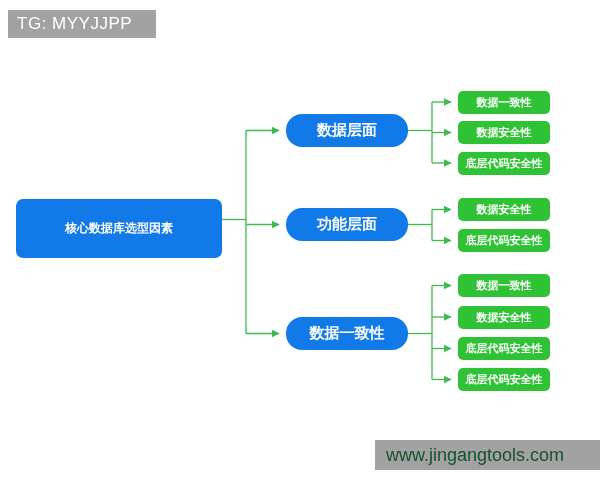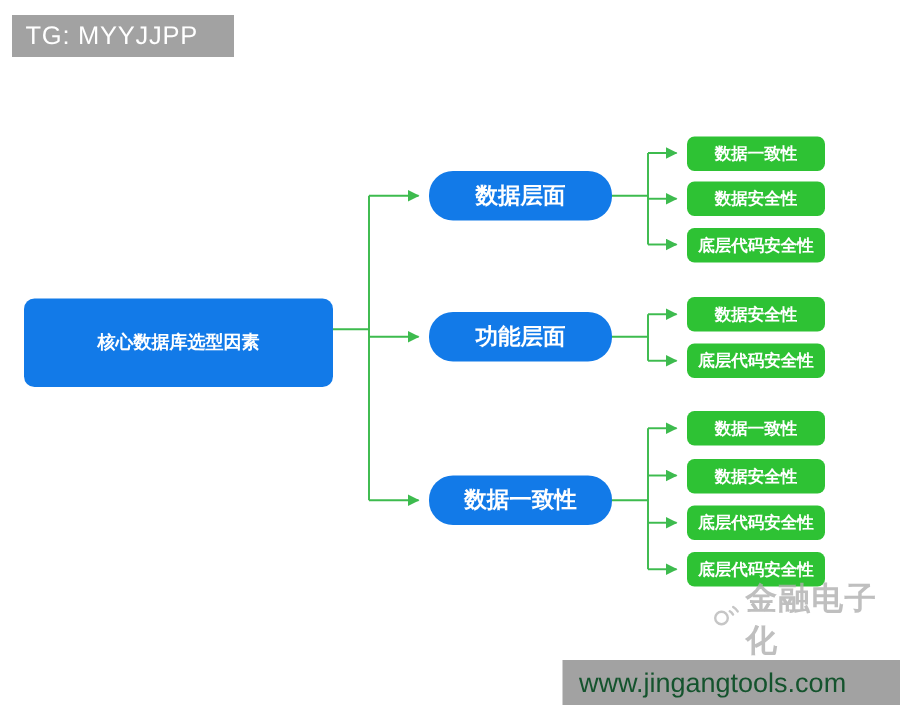--- a/index.html
+++ b/index.html
@@ -153,28 +153,16 @@
   <div class="node node-leaf" style="top:151.5px">底层代码安全性</div>
 
   <div class="node node-leaf" style="top:198px">数据安全性</div>
   <div class="node node-leaf" style="top:229px">底层代码安全性</div>
 
   <div class="node node-leaf" style="top:274px">数据一致性</div>
   <div class="node node-leaf" style="top:305.5px">数据安全性</div>
   <div class="node node-leaf" style="top:337px">底层代码安全性</div>
   <div class="node node-leaf" style="top:368px">底层代码安全性</div>
 
-  <div class="watermark">
-    <span>
-      <svg width="20" height="18" viewBox="0 0 20 18">
-        <g fill="none" stroke="rgba(175,175,175,0.9)" stroke-width="1.6" stroke-linecap="round">
-          <circle cx="7" cy="11" r="4.2"></circle>
-          <path d="M12.5 6.5 a6 6 0 0 1 2.2 2.2"></path>
-          <path d="M14.8 3.6 a9.5 9.5 0 0 1 3 3"></path>
-        </g>
-      </svg>
-    </span>
-    <span>金融电子化</span>
-  </div>
 
   <div class="url-bar">www.jingangtools.com</div>
 
 </div>
 
 </body></html>

